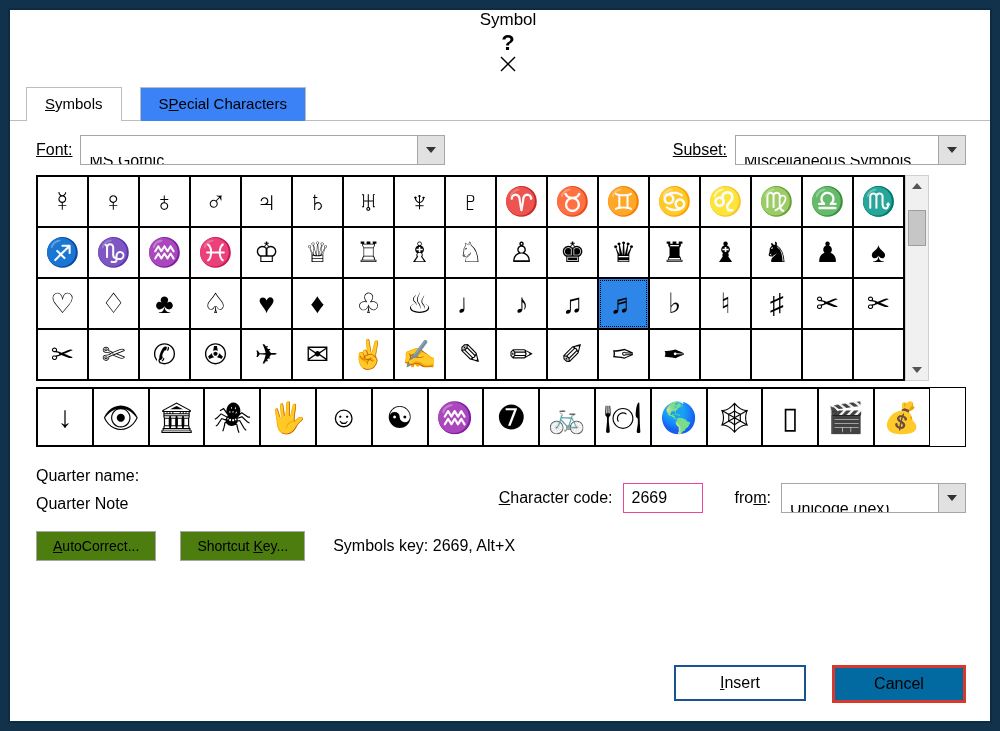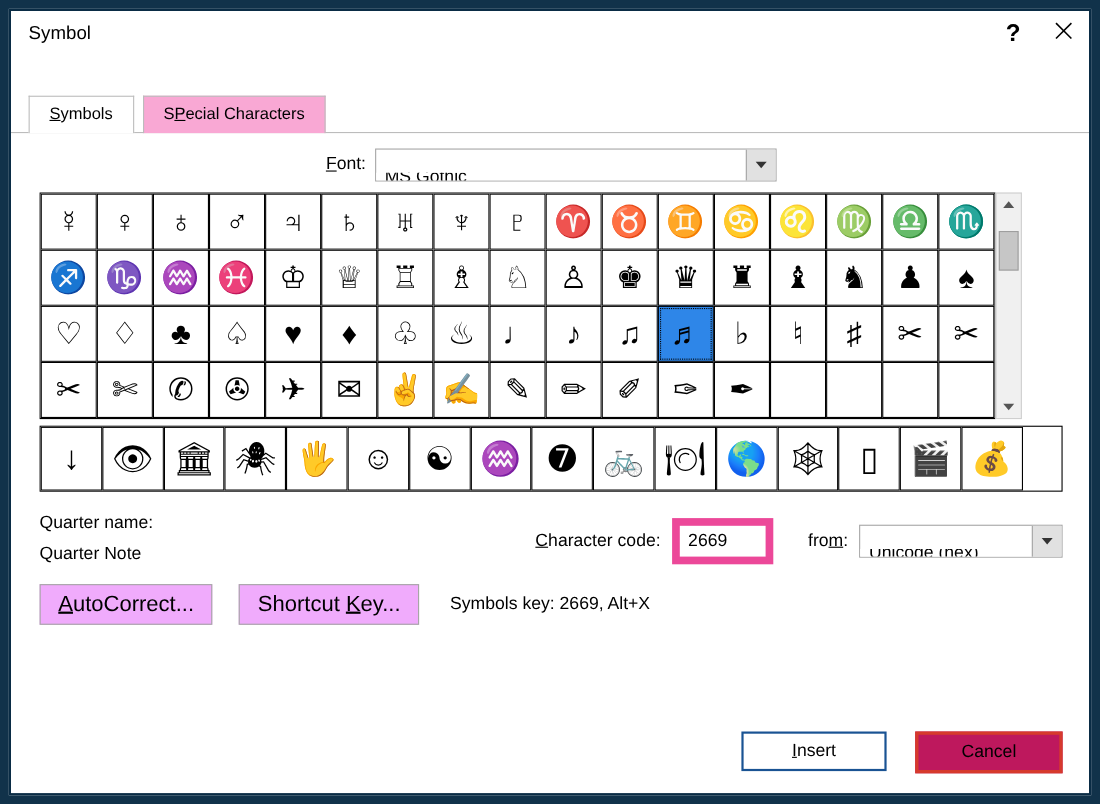--- a/index.html
+++ b/index.html
@@ -1,27 +1,27 @@
 <!DOCTYPE html>
 <html><head>
 <meta charset="utf-8">
 <style>
   html,body { margin:0; padding:0; }
   body { width:1000px; height:731px; background:#11324a; display:flex; align-items:center; justify-content:center; font-family: "Segoe UI", Tahoma, sans-serif; font-size:15px; color:#000; }
   .dialog { width:984px; height:715px; background:#fff; border:2px solid #0a2c45; box-sizing:border-box; position:relative; }
-  .titlebar { height:40px; display:flex; align-items:center; padding:0 0 0 16px; font-size:17px; }
+  .titlebar { height:40px; display:flex; align-items:center; padding:0 0 0 16px; font-size:17px;flex-direction:column; }
   .titlebar .title { flex:0 0 auto; }
   .titlebar .spacer { flex:1 1 auto; }
   .titlebar .help { width:46px; text-align:center; font-size:22px; font-weight:bold; color:#000; cursor:default; }
   .titlebar .close { width:46px; text-align:center; cursor:default; }
   .titlebar .close svg { width:16px; height:16px; stroke:#000; stroke-width:1.4; }
   .tabstrip { height:36px; border-bottom:1px solid #bcbcbc; display:flex; align-items:flex-end; padding-left:16px; position:relative; margin-top:34px; }
-  .tab { border:1px solid #bcbcbc; border-bottom:none; padding:7px 18px 9px 18px; background:#fcfcfc; font-size:15px; cursor:default; margin-right:8px; position:relative; top:1px; }
+  .tab { border:1px solid #bcbcbc; border-bottom:none; padding:7px 18px 9px 18px; background:#fcfcfc; font-size:15px; cursor:default; margin-right:18px; position:relative; top:1px; }
   .tab.active { background:#fff; border-top:1px solid #bcbcbc; font-weight:400; }
-  .tab.inactive { background:#f9a8d4; }
+  .tab.inactive { background:#3b82f6; }
   .body { padding:14px 24px 0 26px; }
   .row { display:flex; align-items:center; gap:8px; margin-bottom:10px; }
   .label { font-size:16px; }
   .combo { display:flex; align-items:stretch; border:1px solid #a6a6a6; height:28px; background:#fff; }
   .combo .combo-input { border:0; padding:0 8px; font-size:16px; outline:none;margin-top:21px; }
   .combo .combo-btn { width:26px; background:#e1e1e1; border-left:1px solid #a6a6a6; display:flex; align-items:center; justify-content:center; }
   .combo .combo-btn .chev { border-left:5px solid transparent; border-right:5px solid transparent; border-top:6px solid #333; }
   .grid-wrap { display:flex; }
   .grid { display:grid; grid-template-columns:repeat(17, 51px); grid-template-rows:repeat(4, 51px); border:1px solid #000; }
   .grid .cell { border:1px solid #000; display:flex; align-items:center; justify-content:center; font-size:28px; line-height:1; background:#fff; cursor:default; font-family: "Segoe UI Symbol","Arial Unicode MS",sans-serif; }
@@ -32,28 +32,28 @@
   .scroll .arrow.up .a { border-bottom:6px solid #555; }
   .scroll .arrow.down .a { border-top:6px solid #555; }
   .scroll .track { flex:1 1 auto; width:100%; position:relative; }
   .scroll .thumb { position:absolute; left:2px; right:2px; top:14px; height:34px; background:#c6c6c6; border:1px solid #9e9e9e; }
   .recent-label { margin-top:14px; font-size:16px; }
   .recent { display:grid; grid-template-columns:repeat(16, 55.8px); grid-template-rows:58px; border:1px solid #000; margin-top:6px; }
   .recent .cell { border:1px solid #000; display:flex; align-items:center; justify-content:center; font-size:30px; background:#fff; font-family:"Segoe UI Symbol","Arial Unicode MS",sans-serif; cursor:default; }
   .meta { display:flex; align-items:flex-end; margin-top:20px; gap:20px; }
   .meta-left { display:flex; flex-direction:column; gap:10px; font-size:16px; }
   .meta-right { display:flex; align-items:center; gap:10px; margin-left:auto; font-size:16px;justify-content:space-between; }
-  .textbox { border:7px solid #ec4899; height:28px; padding:0 8px; font-size:16px; width:62px; text-align:left; }
+  .textbox { border:1px solid #ec4899; height:28px; padding:0 8px; font-size:16px; width:62px; text-align:left; }
   .btnrow { display:flex; gap:24px; margin-top:18px; align-items:center; }
-  .btn { border:1px solid #a6a6a6; background:#f0abfc; padding:6px 16px; font-size:20px; cursor:default; }
+  .btn { border:1px solid #a6a6a6; background:#4d7c0f; padding:6px 16px; font-size:14px; cursor:default; }
   .sk-label { font-size:16px; margin-left:4px; }
   .footer { position:absolute; bottom:18px; right:24px; display:flex; gap:26px; }
   .fbtn { width:128px; height:32px; font-size:16px; display:flex; align-items:center; justify-content:center; cursor:default; }
   .fbtn.insert { border:2px solid #1a5393; background:#fff; }
-  .fbtn.cancel { border:3px solid #d63a2d; background:#be185d; }
+  .fbtn.cancel { border:3px solid #d63a2d; background:#0369a1; }
   .u-letter { text-decoration:underline; }
 </style>
 </head>
 <body>
 
 <div class="dialog">
 
   <div class="titlebar">
     <div class="title">Symbol</div>
     <div class="spacer"></div>
@@ -69,25 +69,34 @@
   <div class="tabstrip">
     <div class="tab active">
       <span class="u-letter">S</span><span>ymbols</span>
     </div>
     <div class="tab inactive">
       <span>S</span><span class="u-letter">P</span><span>ecial Characters</span>
     </div>
   </div>
 
   <div class="body">
-    <div class="row" style="justify-content:center;">
+    <div class="row" style="justify-content:space-between;text-decoration:underline;">
       <div style="display:flex;align-items:center;gap:8px;">
         <div class="label"><span class="u-letter">F</span>ont:</div>
         <div class="combo">
           <input class="combo-input" style="width: 320px;" value="MS Gothic">
+          <div class="combo-btn">
+              <div class="chev"></div>
+            </div>
+        </div>
+      </div>
+      <div style="display:flex;align-items:center;gap:8px;">
+        <div class="label">S<span class="u-letter">u</span>bset:</div>
+        <div class="combo">
+          <input class="combo-input" style="width: 186px;" value="Miscellaneous Symbols">
           <div class="combo-btn">
               <div class="chev"></div>
             </div>
         </div>
       </div>
     </div>
 
     <div class="grid-wrap">
       <div class="grid" id="symgrid">
           <div class="cell">☿</div>

